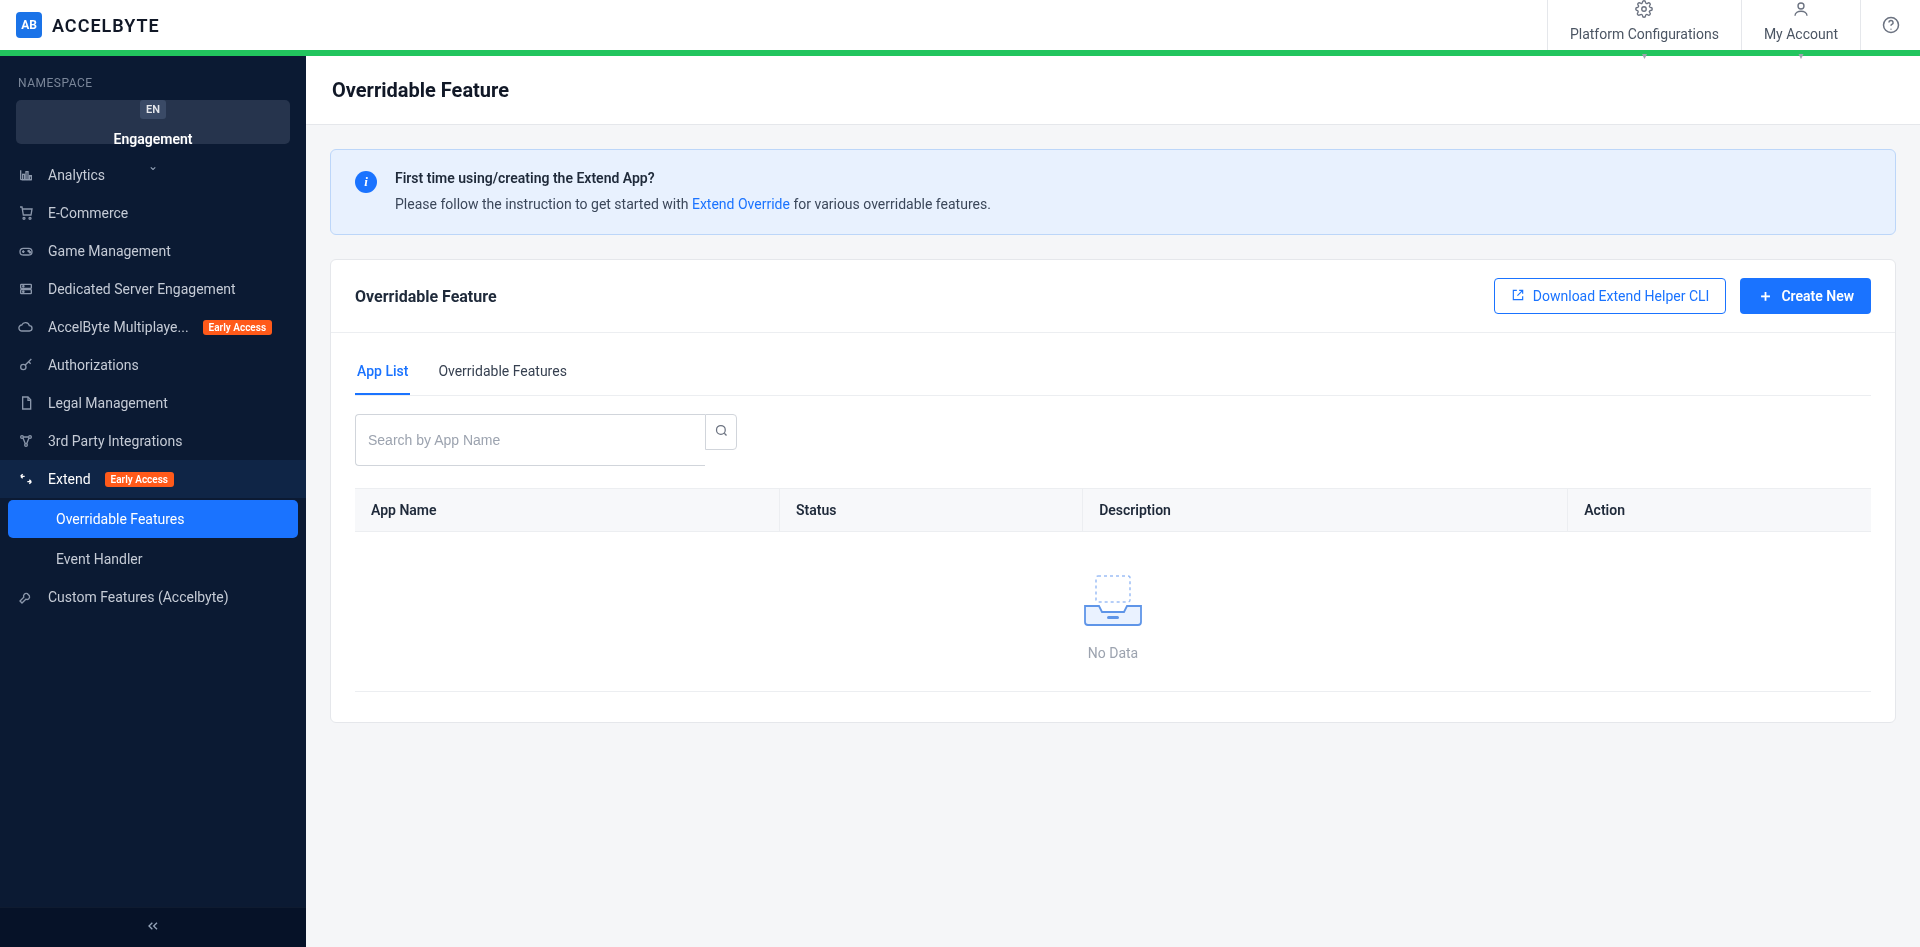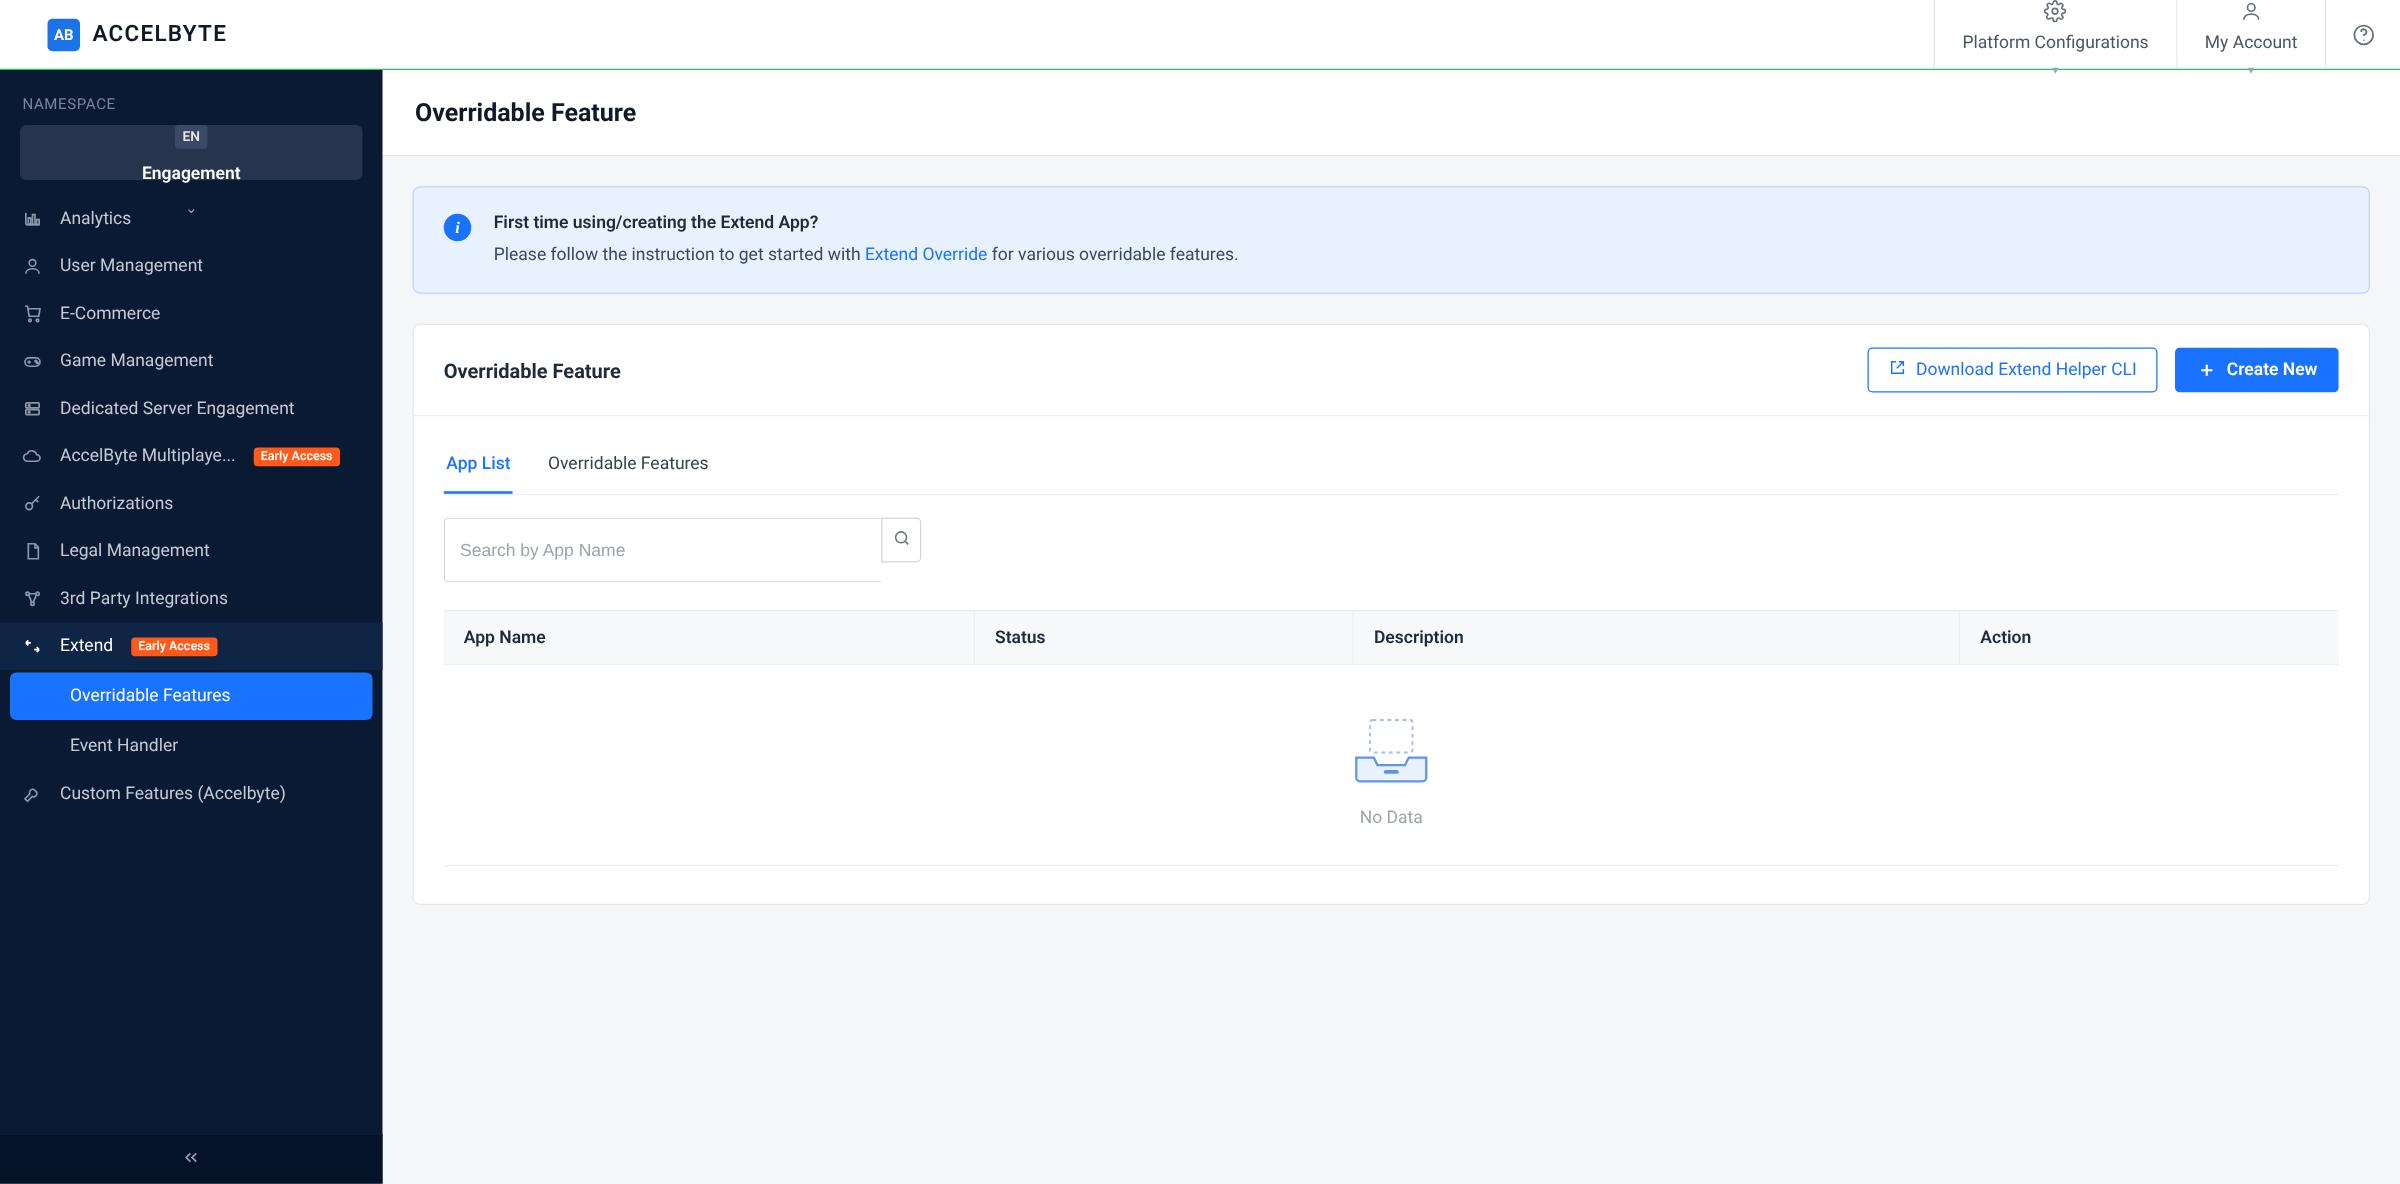--- a/index.html
+++ b/index.html
@@ -9,27 +9,26 @@
     color: #1f2937;
     font-size: 14px;
     width: 1920px;
     height: 947px;
     overflow: hidden;
   }
   
   .topbar {
     height: 56px;
     background: #fff;
-    border-bottom: 1px solid #22c55e;
+    border-bottom: 6px solid #22c55e;
     display: flex;
     align-items: center;
     justify-content: space-between;
     position: relative;
     z-index: 10;
-    padding-left: 22px;
   }
   .brand {
     display: flex;
     align-items: center;
     gap: 10px;
     padding-left: 16px;
     width: 306px;
   }
   .brand-icon {
     width: 26px; height: 26px; border-radius: 4px;
@@ -300,29 +299,20 @@
       <li class="nav-item">
         <span class="icon">
             <svg width="16" height="16" viewBox="0 0 24 24" fill="none" stroke="currentColor" stroke-width="2">
               <path d="M4 19V5M4 19h16"></path>
               <rect x="7" y="11" width="3" height="8"></rect>
               <rect x="12" y="7" width="3" height="12"></rect>
               <rect x="17" y="13" width="3" height="6"></rect>
             </svg>
           </span>
         <span class="label">Analytics</span>
-      </li>
-      <li class="nav-item">
-        <span class="icon">
-            <svg width="16" height="16" viewBox="0 0 24 24" fill="none" stroke="currentColor" stroke-width="2">
-              <circle cx="12" cy="8" r="4"></circle>
-              <path d="M4 21c0-4 4-6 8-6s8 2 8 6"></path>
-            </svg>
-          </span>
-        <span class="label">User Management</span>
       </li>
       <li class="nav-item">
         <span class="icon">
             <svg width="16" height="16" viewBox="0 0 24 24" fill="none" stroke="currentColor" stroke-width="2">
               <path d="M6 6h15l-1.5 9H8L6 3H3"></path>
               <circle cx="9" cy="20" r="1.5"></circle>
               <circle cx="18" cy="20" r="1.5"></circle>
             </svg>
           </span>
         <span class="label">E-Commerce</span>

